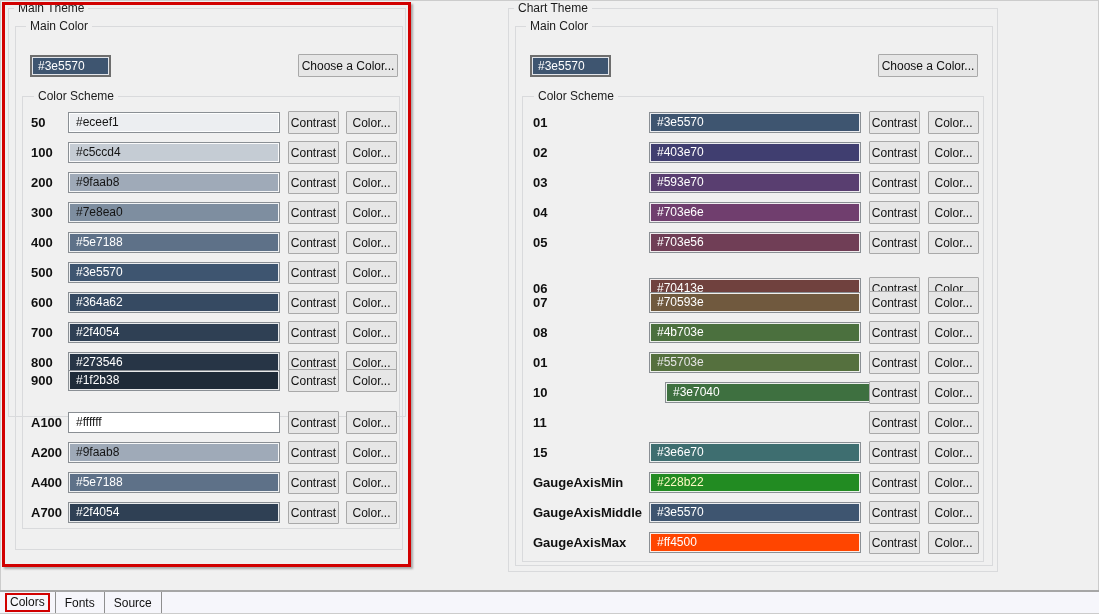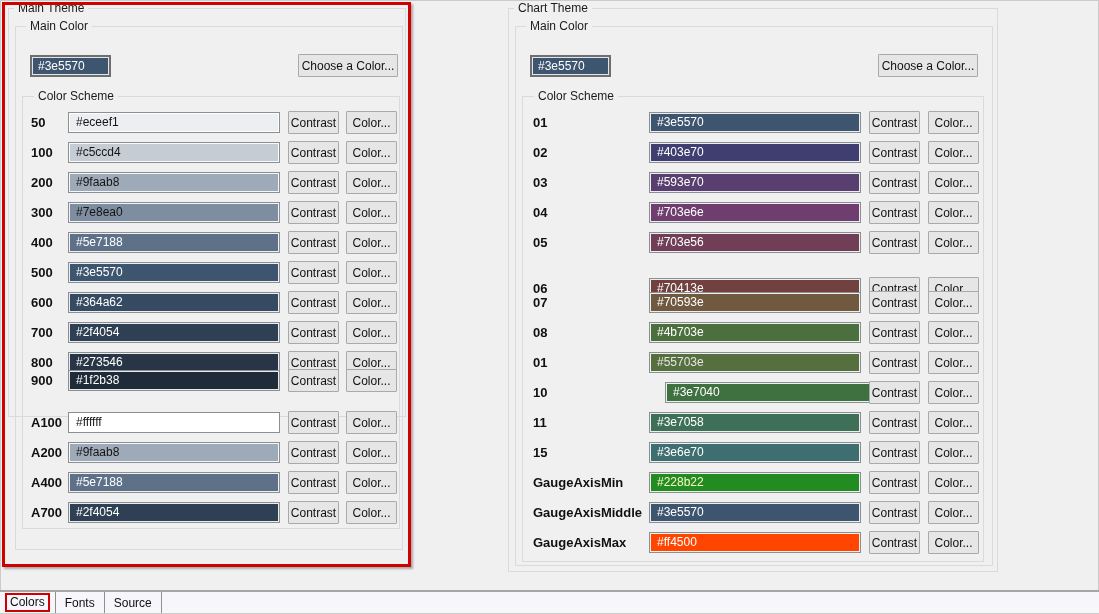--- a/index.html
+++ b/index.html
@@ -321,21 +321,20 @@
 
   <div class="row" style="top: 284px;">
     <span class="row-label">10</span>
     <div class="swatch" style="background: rgb(62, 112, 64); color: #ffffff; margin-left: 16px;">#3e7040</div>
     <button class="btn btn-contrast">Contrast</button>
     <button class="btn btn-color">Color...</button>
   </div>
 
   <div class="row" style="top: 314px;">
     <span class="row-label">11</span>
-    <div class="swatch" style="background: rgb(62, 112, 88); color: rgb(255, 255, 255);">#3e7058</div>
     <button class="btn btn-contrast">Contrast</button>
     <button class="btn btn-color">Color...</button>
   </div>
 
   <div class="row" style="top: 344px;">
     <span class="row-label">15</span>
     <div class="swatch" style="background: rgb(62, 110, 112); color: rgb(255, 255, 255);">#3e6e70</div>
     <button class="btn btn-contrast">Contrast</button>
     <button class="btn btn-color">Color...</button>
   </div>

